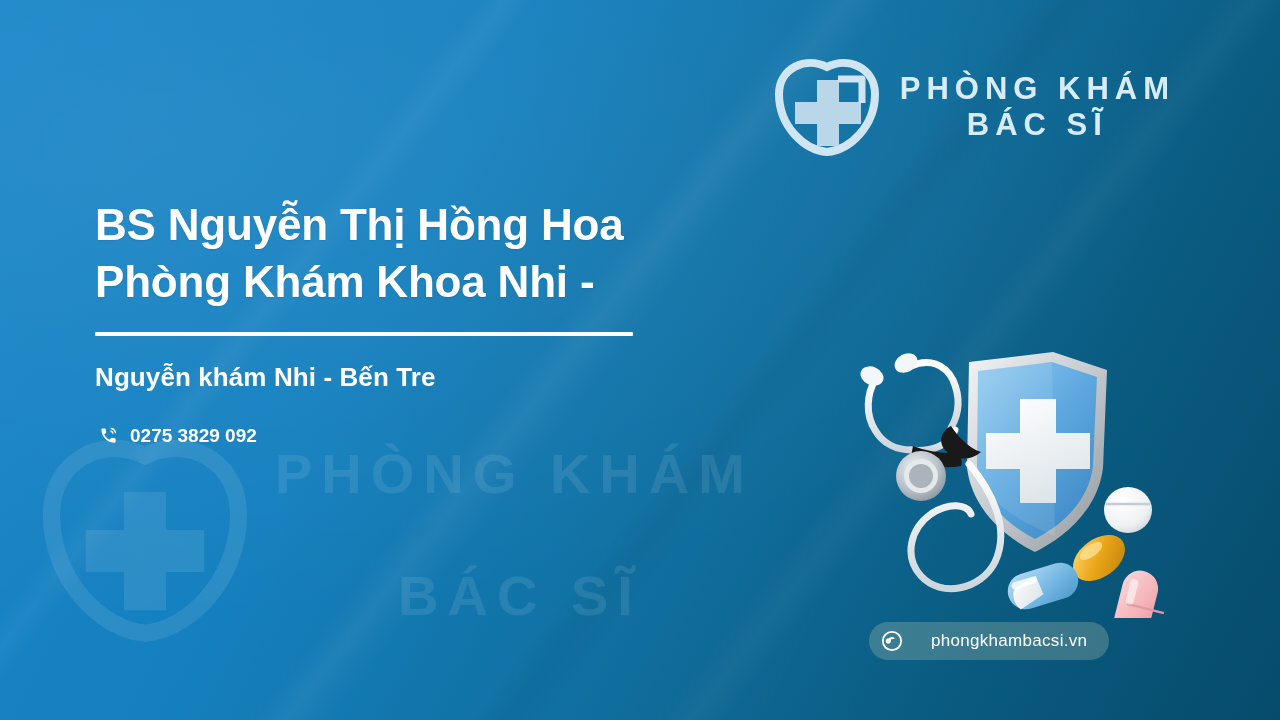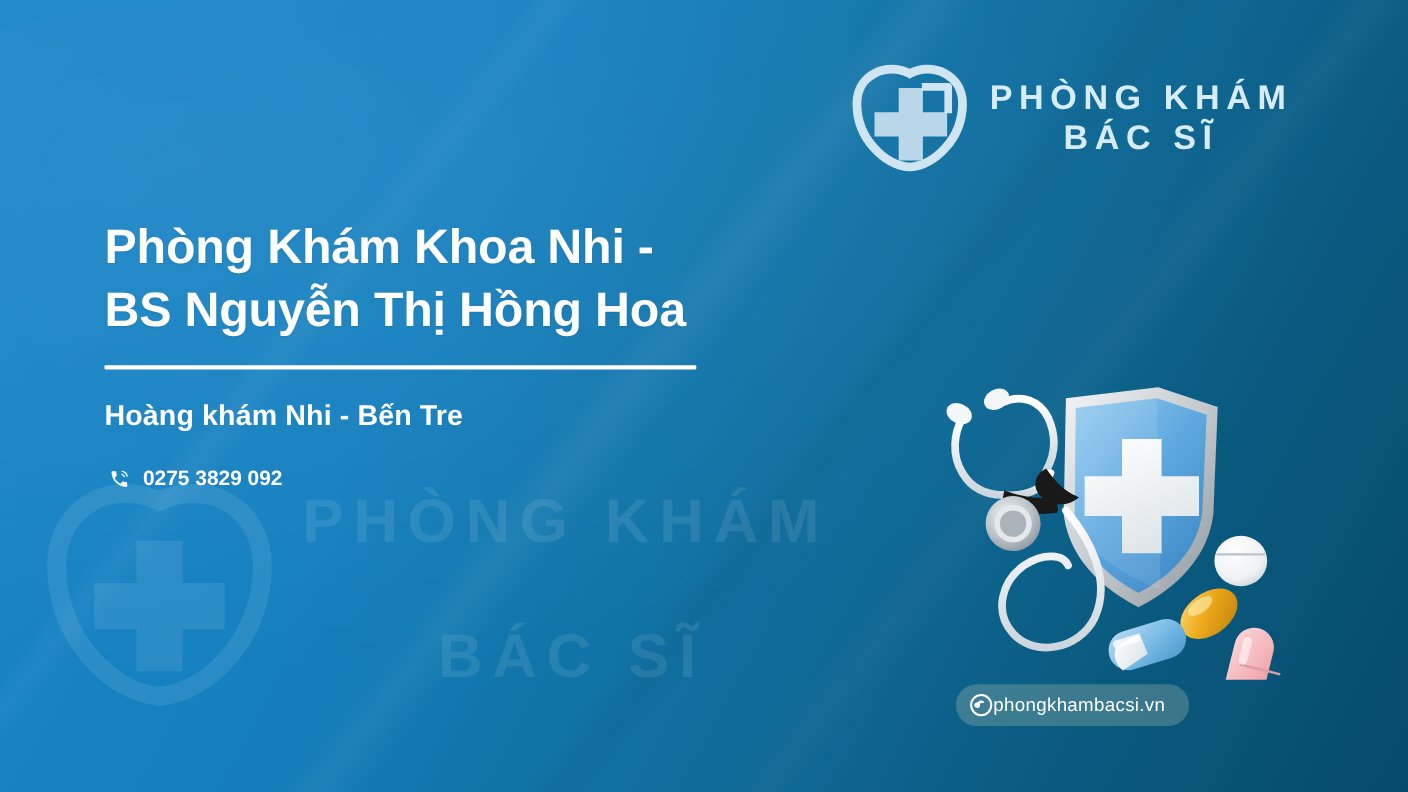--- a/index.html
+++ b/index.html
@@ -118,21 +118,21 @@
     display:flex; align-items:center;
     padding:0 22px 0 12px;
     border-radius:19px;
     background:rgba(175,196,176,0.30);
   }
   .badge .gicon { width:22px; height:22px; flex:none; }
   .badge .url {
     color:#ffffff;
     font-size:17px;
     letter-spacing:0.3px;
-    padding-left:0;
+    padding-left:28px;
     white-space:nowrap;
   }
 </style>
 </head>
 <body>
 
 <div id="banner">
 
   <div class="streaks"></div>
 
@@ -158,27 +158,27 @@
     </svg>
     <div class="logo-words">
       <span class="logo-l1">PHÒNG KHÁM</span>
       <span class="logo-l2">BÁC SĨ</span>
     </div>
   </div>
 
   <div class="content">
 
     <h1 class="title">
+      <span class="line">BS Nguyễn Thị Hồng Hoa</span>
       <span class="line">Phòng Khám Khoa Nhi -</span>
-      <span class="line">BS Nguyễn Thị Hồng Hoa</span>
     </h1>
 
     <div class="divider"></div>
 
-    <div class="subtitle">Hoàng khám Nhi - Bến Tre</div>
+    <div class="subtitle">Nguyễn khám Nhi - Bến Tre</div>
 
     <div class="contact">
 
       <div class="row">
         <div class="ic">
           <svg width="19" height="19" viewBox="0 0 24 24">
             <path d="M6.6 10.8c1.4 2.8 3.8 5.1 6.6 6.5l2.2-2.2c.3-.3.7-.4 1-.2 1.1.4 2.3.6 3.6.6.6 0 1 .4 1 1V20c0 .6-.4 1-1 1C10.6 21 3 13.4 3 4c0-.6.4-1 1-1h3.5c.6 0 1 .4 1 1 0 1.2.2 2.4.6 3.6.1.4 0 .7-.2 1z" fill="#ffffff"></path>
             <path d="M15.5 3.2c2.7.5 4.8 2.6 5.3 5.3" fill="none" stroke="#ffffff" stroke-width="1.7" stroke-linecap="round"></path>
             <path d="M15.1 6.6c1.2.3 2.1 1.2 2.4 2.4" fill="none" stroke="#ffffff" stroke-width="1.7" stroke-linecap="round"></path>
           </svg>

